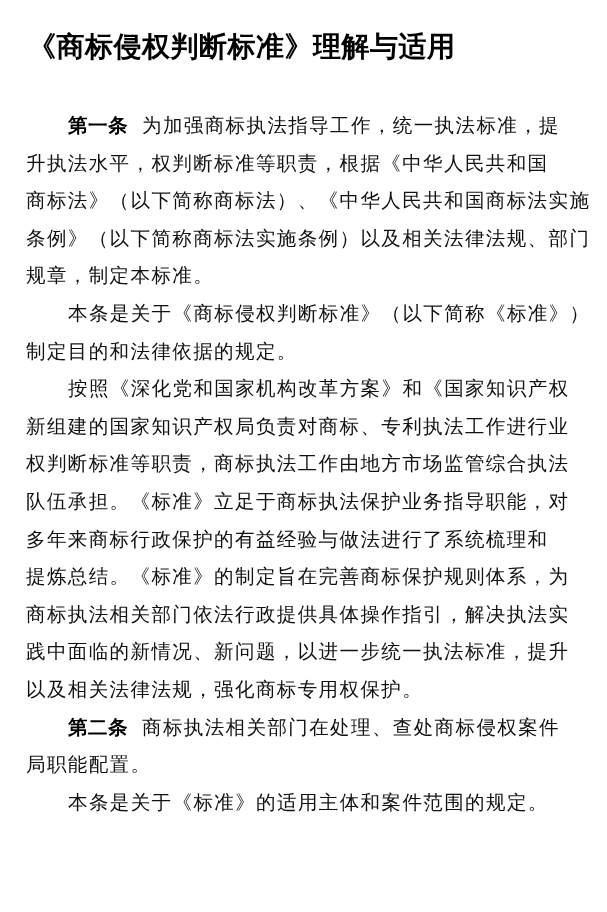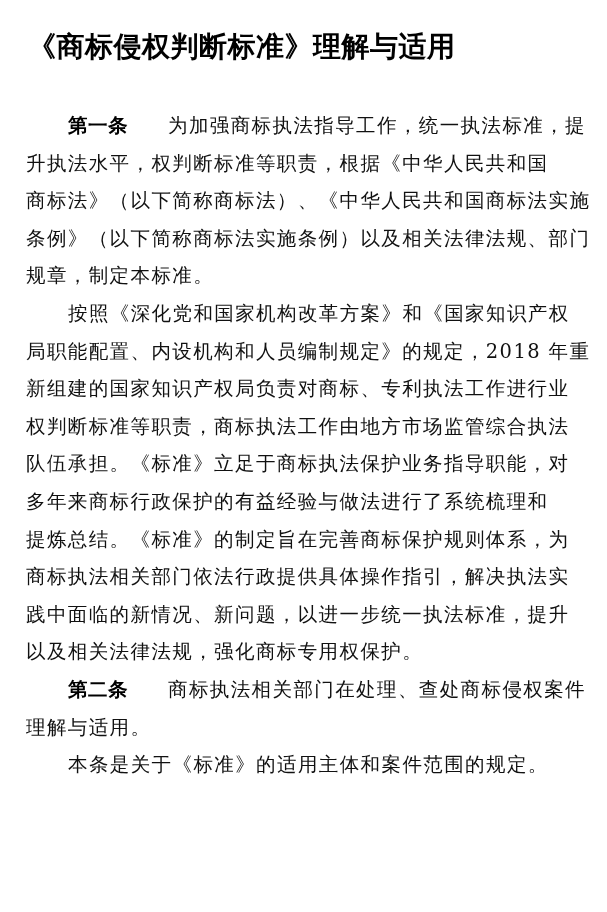--- a/index.html
+++ b/index.html
@@ -42,21 +42,21 @@
       white-space: nowrap;
       letter-spacing: 1.4px;
     }
     .line.indent {
       padding-left: 42px;
     }
     .article-label {
       font-family: "DejaVu Sans", "Liberation Sans", sans-serif;
       font-weight: bold;
       letter-spacing: 0.5px;
-      margin-right: 40px;
+      margin-right: 14px;
       color: #000000;
       text-align: right;
     }
   </style>
 </head>
 <body>
 
 <div>
   <div class="title">《商标侵权判断标准》理解与适用</div>
 
@@ -64,36 +64,37 @@
 
     <div>
       <div class="line indent"><span class="article-label">第一条</span><span>为加强商标执法指导工作，统一执法标准，提</span></div>
       <div class="line">升执法水平，权判断标准等职责，根据《中华人民共和国</div>
       <div class="line">商标法》（以下简称商标法）、《中华人民共和国商标法实施</div>
       <div class="line">条例》（以下简称商标法实施条例）以及相关法律法规、部门</div>
       <div class="line">规章，制定本标准。</div>
     </div>
 
     <div>
+      <div class="line indent">本条是关于《商标侵权判断标准》（以下简称《标准》）</div>
+      <div class="line">制定目的和法律依据的规定。</div>
 
       <div class="line indent">按照《深化党和国家机构改革方案》和《国家知识产权</div>
-      <div class="line">局职能配置、内设机构和人员编制规定》的规定，2018 年重</div>
       <div class="line">新组建的国家知识产权局负责对商标、专利执法工作进行业</div>
       <div class="line">权判断标准等职责，商标执法工作由地方市场监管综合执法</div>
       <div class="line">队伍承担。《标准》立足于商标执法保护业务指导职能，对</div>
       <div class="line">多年来商标行政保护的有益经验与做法进行了系统梳理和</div>
       <div class="line">提炼总结。《标准》的制定旨在完善商标保护规则体系，为</div>
       <div class="line">商标执法相关部门依法行政提供具体操作指引，解决执法实</div>
       <div class="line">践中面临的新情况、新问题，以进一步统一执法标准，提升</div>
       <div class="line">以及相关法律法规，强化商标专用权保护。</div>
     </div>
 
     <div>
       <div class="line indent"><span class="article-label">第二条</span><span>商标执法相关部门在处理、查处商标侵权案件</span></div>
-      <div class="line">理解与适用。</div>
+      <div class="line">局职能配置。</div>
     </div>
 
     <div>
       <div class="line indent">本条是关于《标准》的适用主体和案件范围的规定。</div>
     </div>
 
   </div>
 </div>
 
 </body></html>

